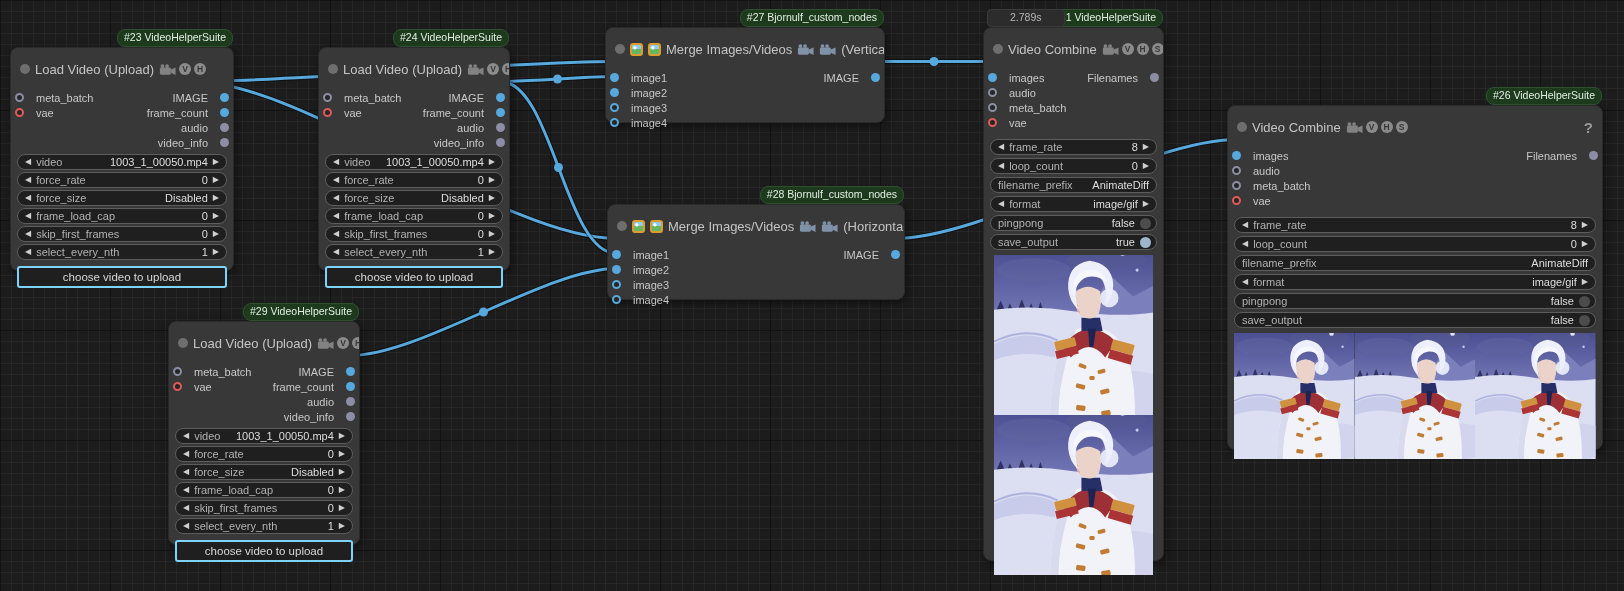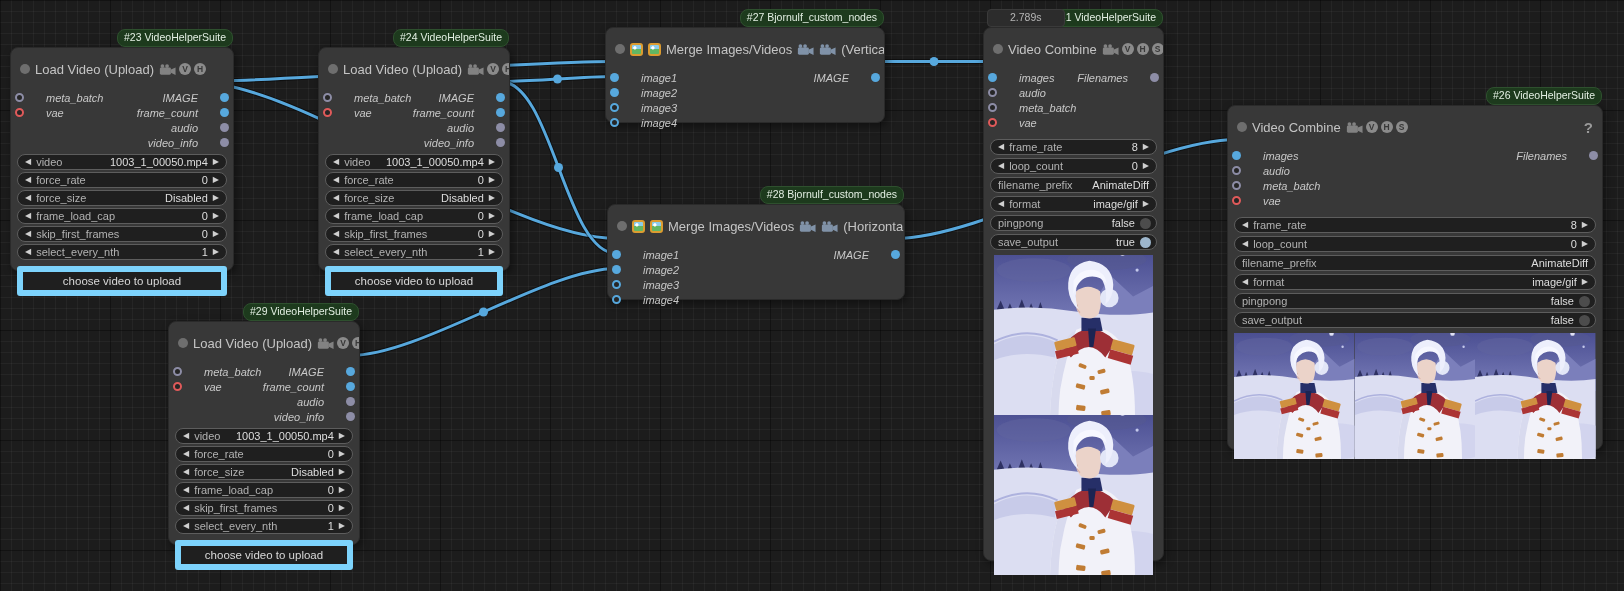--- a/index.html
+++ b/index.html
@@ -24,40 +24,40 @@
   .cam{flex:none;opacity:.85;}
   .cam svg{display:block;}
   .vhsb{flex:none;width:12px;height:12px;border-radius:50%;background:#8b8b8b;color:#383838;
     font-size:8.5px;font-weight:bold;display:flex;align-items:center;justify-content:center;margin-left:-2px;}
   .help{margin-left:auto;color:#9a9a9a;font-size:15px;font-weight:bold;}
   .pic{flex:none;width:13px;height:13px;border:2px solid #dc9c30;border-radius:3px;box-sizing:border-box;
     background:radial-gradient(circle at 32% 32%, #ffffff 0 1.3px, transparent 2px),
       linear-gradient(180deg,#8cccea 0 45%,#62b763 45% 100%);}
   .slots{padding-top:0;}
   .srow{height:15px;display:flex;align-items:center;justify-content:space-between;padding:0 4px;}
-  .sg{display:flex;align-items:center;gap:22px;min-width:0;font-style:italic;}
+  .sg{display:flex;align-items:center;gap:12px;min-width:0;}
   .slab{font-size:11px;color:#c8c8c8;white-space:nowrap;}
   .sdot{width:9px;height:9px;border-radius:50%;flex:none;box-sizing:border-box;}
   .sd-fblue{background:#57a8dd;}
   .sd-fgray{background:#8d8da6;}
   .sd-rgray{border:2.5px solid #8d8da6;background:#262626;}
   .sd-rblue{border:2.5px solid #57a8dd;background:#262626;}
   .sd-rred{border:2.5px solid #e05a5a;background:#262626;}
   .widget{height:16px;background:#1f1f1f;border:1px solid #5d5d5d;border-radius:9px;
     display:flex;align-items:center;font-size:11px;padding:0 7px;gap:5px;box-sizing:border-box;}
   .lvw .widget{margin:2px 6px 0;}
   .vcw .widget{margin:3px 6px 0;}
   .lvw{padding-top:2px;}
   .vcw{padding-top:6px;}
   .warr{color:#cfcfcf;font-size:8px;flex:none;line-height:1;}
   .wlab{color:#b2b2b2;white-space:nowrap;}
   .wval{margin-left:auto;color:#dedede;white-space:nowrap;}
   .wtog{flex:none;width:11px;height:11px;border-radius:50%;background:#4c4c4c;margin-right:-2px;}
   .wtog.on{background:#9db6cc;}
-  .btn{height:18px;margin:6px 6px 0;background:#1f1f1f;border:6px solid #7dd3fc;border-radius:3px;
+  .btn{height:18px;margin:6px 6px 0;background:#1f1f1f;border:2px solid #7dd3fc;border-radius:3px;
     display:flex;align-items:center;justify-content:center;font-size:11.5px;color:#d8d8d8;}
   .pv{display:grid;}
   .pv31{margin:5px 10px 0;grid-template-rows:160px 160px;}
   .pv26{margin:5px 6px 0;grid-template-columns:1fr 1fr 1fr;height:126px;}
   .tile{width:100%;height:100%;display:block;}
 </style>
 </head>
 <body>
 
 <svg width="0" height="0" style="position:absolute">

